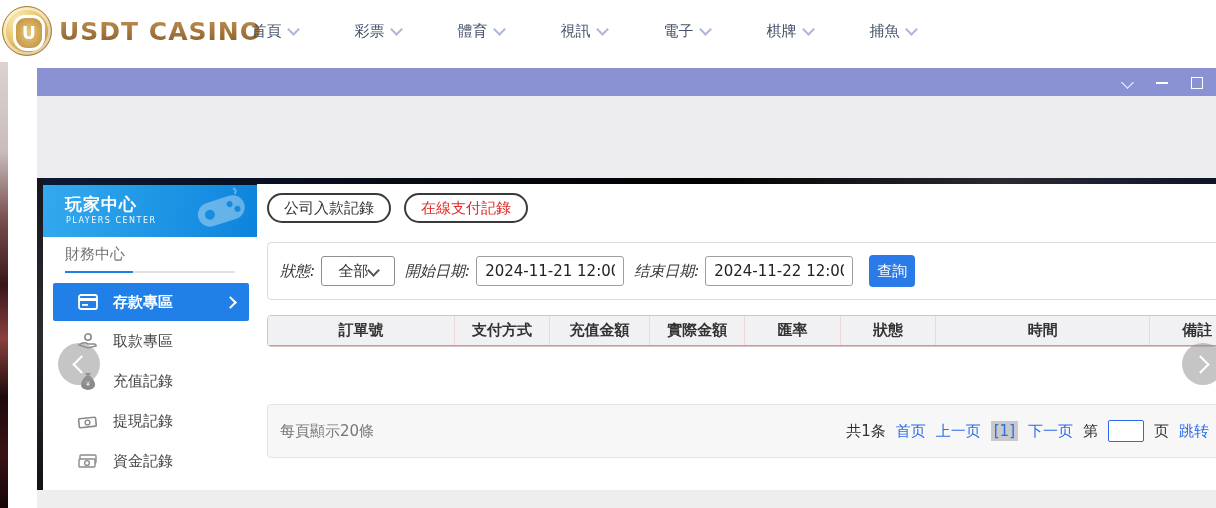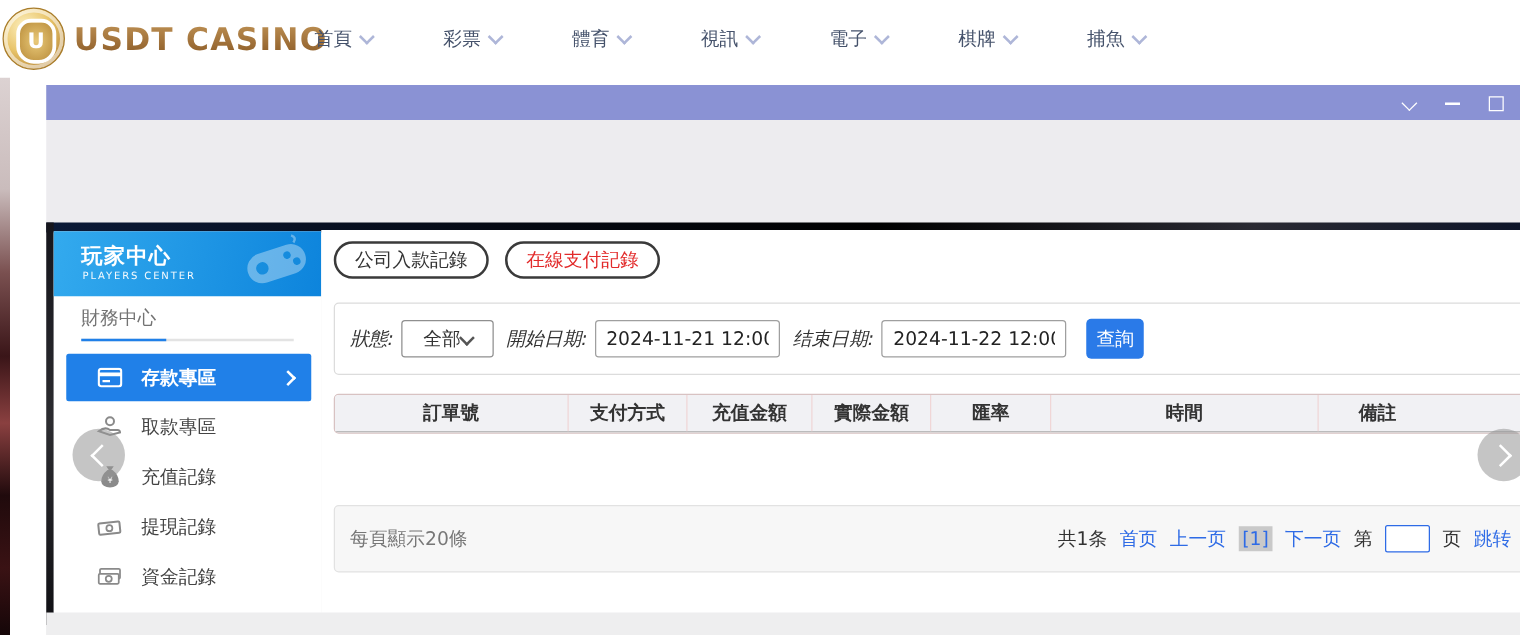--- a/index.html
+++ b/index.html
@@ -269,20 +269,21 @@
         <button class="search-btn">查詢</button>
       </div>
 
       <div class="data-table">
         <div class="t-head">
             <div class="t-cell" style="width: 19.6%;">訂單號</div>
             <div class="t-cell" style="width: 10%;">支付方式</div>
             <div class="t-cell" style="width: 10.5%;">充值金額</div>
             <div class="t-cell" style="width: 10%;">實際金額</div>
             <div class="t-cell" style="width: 10%;">匯率</div>
+            <div class="t-cell" style="width: 10%;">狀態</div>
             <div class="t-cell" style="width: 22.5%;">時間</div>
             <div class="t-cell" style="width: 7.4%;">備註</div>
           </div>
       </div>
 
       <div class="pager">
         <span class="pager-left">每頁顯示20條</span>
         <div class="pager-right">
           <span class="pg-total">共1条</span>
           <span class="pg-link">首页</span>

